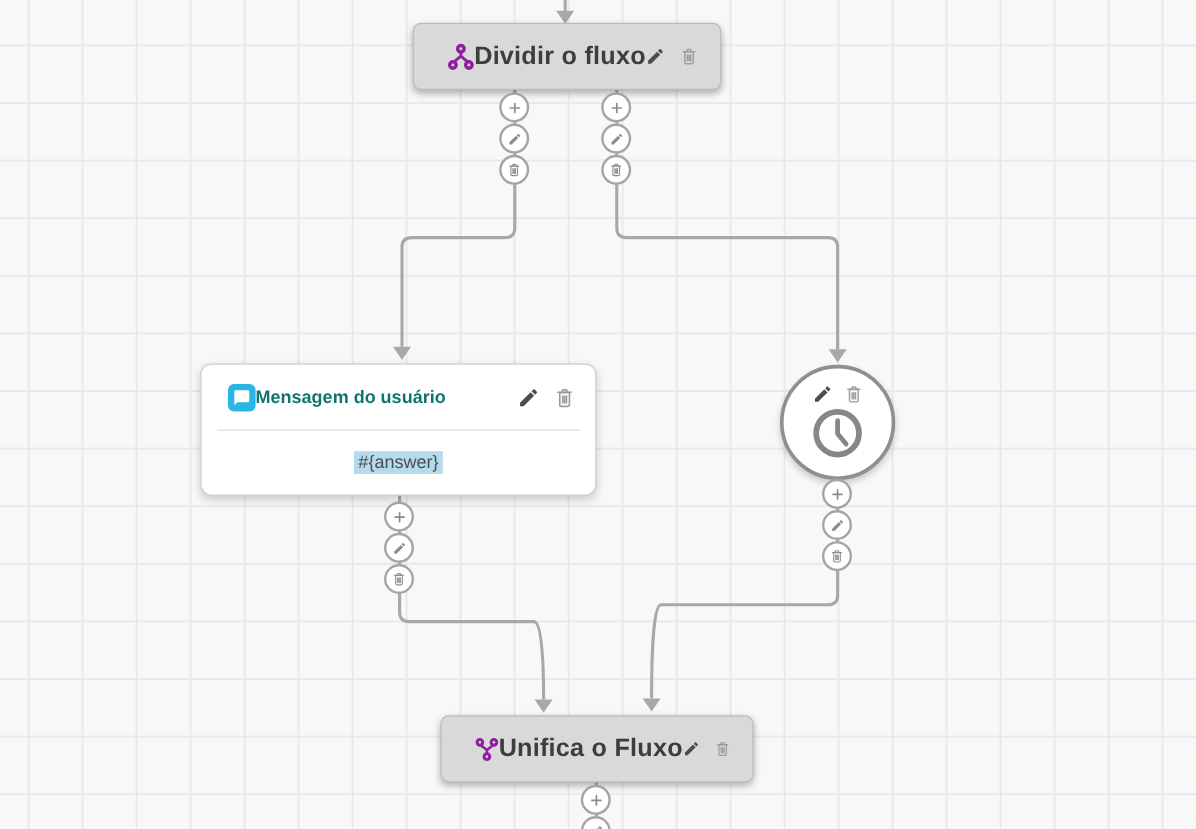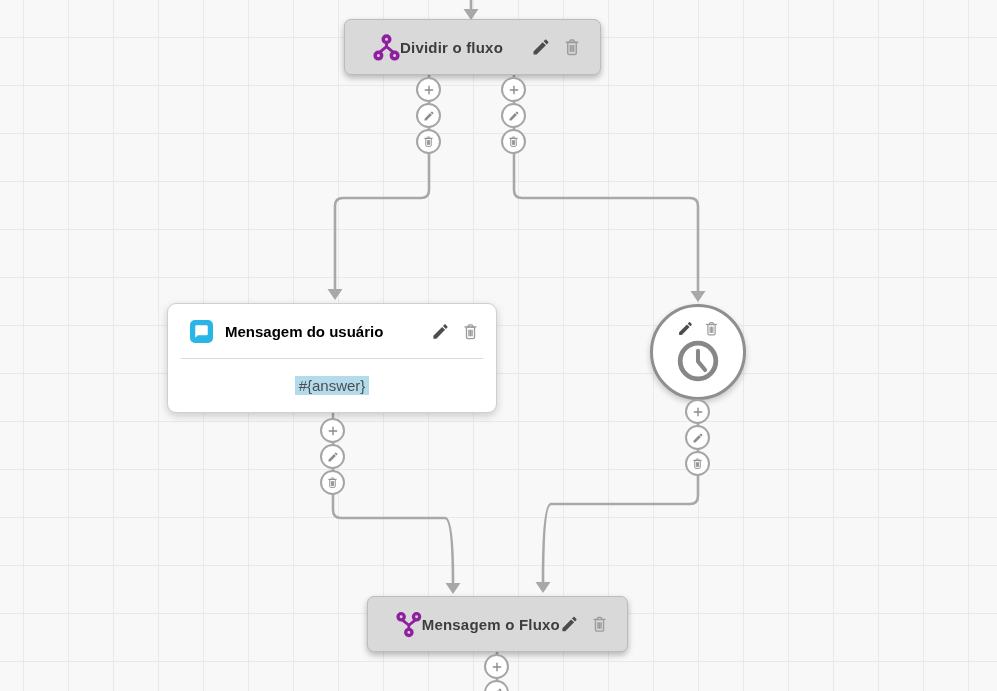--- a/index.html
+++ b/index.html
@@ -19,40 +19,40 @@
 
   .gray-node{
     position:absolute;z-index:3;box-sizing:border-box;
     display:flex;align-items:center;
     background:var(--node_gray,#d9d9d9);
     border:1px solid #bcbcbc;border-radius:7px;
     box-shadow:0 3px 6px rgba(0,0,0,.28);
     padding:0 18px 0 28px;
   }
   .node-title{
-    font-size:15px;font-weight:bold;color:#3d3d3d;
+    font-size:21px;font-weight:bold;color:#3d3d3d;
     white-space:nowrap;flex:1;margin:0 0;letter-spacing:.2px;
   }
   .white-node{
     position:absolute;z-index:3;box-sizing:border-box;
     background:#ffffff;border:1px solid #cfcfcf;border-radius:9px;
     box-shadow:0 3px 8px rgba(0,0,0,.18);
   }
   .wn-header{display:flex;align-items:center;height:54px;padding:0 16px 0 22px;}
   .wn-divider{border-bottom:1.5px solid #dadada;margin:0 13px;}
   .wn-body{height:52px;display:flex;align-items:center;justify-content:center;}
   .value-chip{
     background:var(--highlight,#b3dbeb);color:#4e4e4e;
     font-size:15px;padding:1px 4px;
   }
   .type-badge{
     width:23px;height:23px;border-radius:5px;background:var(--cyan,#29b5e6);
     display:flex;align-items:center;justify-content:center;flex:none;
   }
-  .wn-title{font-size:15px;font-weight:bold;color:#000000;flex:1;margin-left:12px;white-space:nowrap;}
+  .wn-title{font-size:15px;font-weight:bold;color:#0f766e;flex:1;margin-left:0;white-space:nowrap;}
 
   .clock-node{
     position:absolute;z-index:3;width:90px;height:90px;
     border:3.5px solid #8f8f8f;border-radius:50%;background:#fff;
     box-shadow:0 3px 6px rgba(0,0,0,.2);
     display:flex;flex-direction:column;align-items:center;
   }
   .clock-actions{display:flex;align-items:center;gap:9px;margin-top:13px;}
 
   .stack{position:absolute;z-index:4;display:flex;flex-direction:column;align-items:center;}
@@ -252,21 +252,21 @@
       <svg class="ic ic-mid" width="13" height="13">
         <use href="#i-trash"></use>
       </svg>
     </div>
 </div>
 
 <div class="gray-node" style="left:367px;top:596px;width:261px;height:56px">
   <svg class="ic ic-purple" width="27" height="27">
       <use href="#i-merge"></use>
     </svg>
-  <span class="node-title">Mensagem o Fluxo</span>
+  <span class="node-title">Unifica o Fluxo</span>
   <svg class="ic ic-dark act" width="20" height="20">
       <use href="#i-pencil"></use>
     </svg>
   <svg class="ic ic-gray act gap10" width="20" height="20">
       <use href="#i-trash"></use>
     </svg>
 </div>
 
 <div class="stack" style="left:484px;top:654px">
   <div class="mini-btn">

